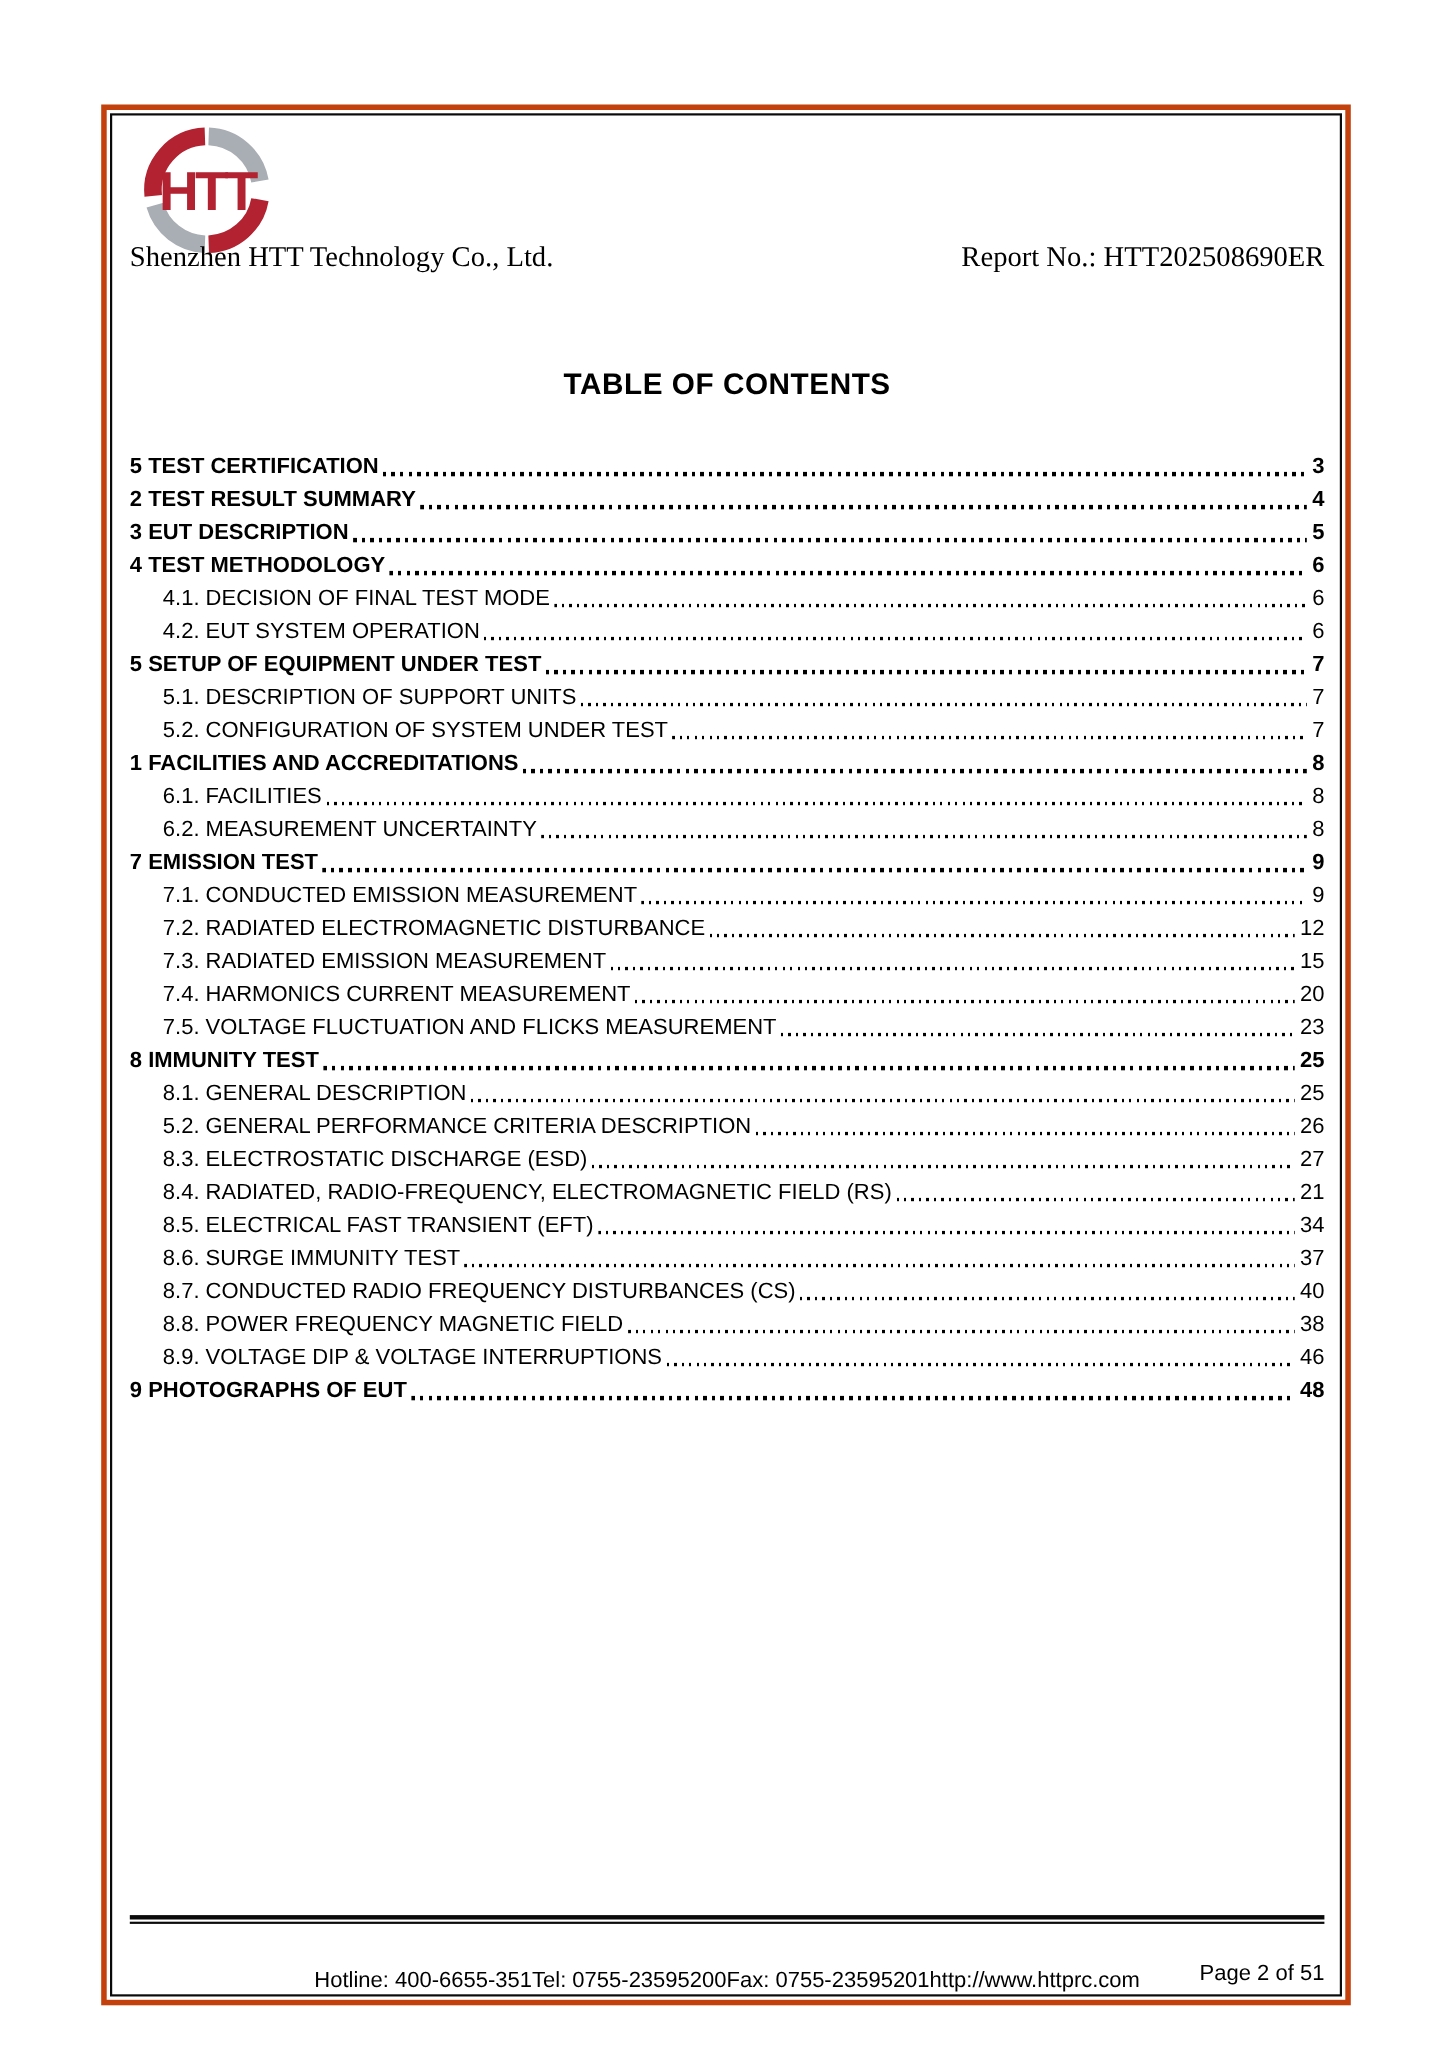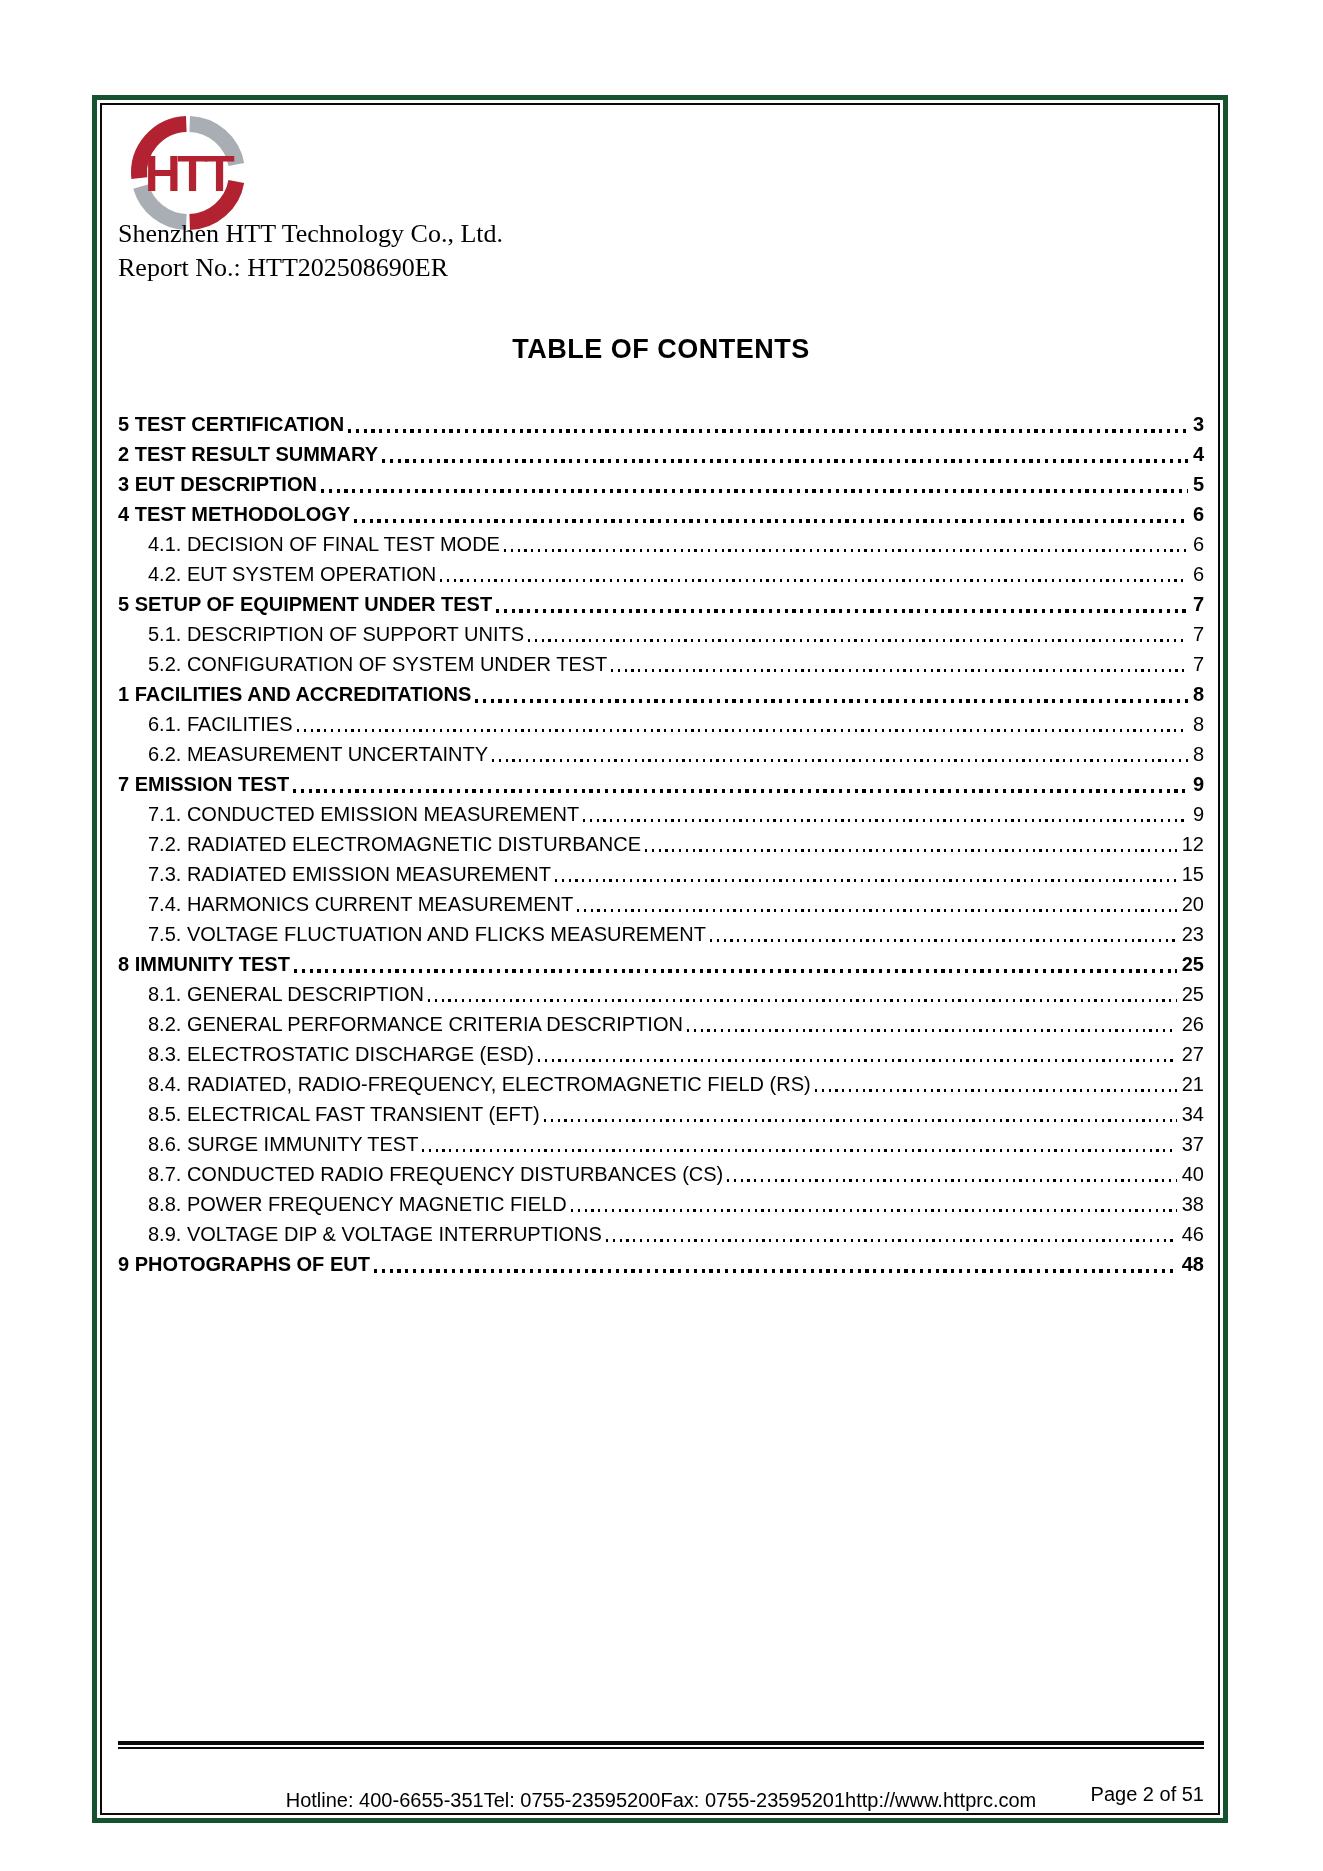--- a/index.html
+++ b/index.html
@@ -2,32 +2,32 @@
 <html><head>
 <meta charset="utf-8">
 <style>
   html,body{margin:0;padding:0;}
   body{
     width:1323px;height:1871px;background:#ffffff;position:relative;
     font-family:"Liberation Sans",sans-serif;color:#000;
   }
   .page-frame{
     position:absolute;left:92px;top:95px;width:1136px;height:1728px;
-    box-sizing:border-box;border:5px solid #14532d;padding:3px;background:#fff;
+    box-sizing:border-box;border:5px solid #c2410c;padding:3px;background:#fff;
   }
   .page-frame-inner{
     width:100%;height:100%;box-sizing:border-box;border:2px solid #0a0a0a;
     position:relative;background:#fff;
   }
   
   .logo{position:absolute;left:20px;top:2px;width:132px;height:132px;}
   .header-row{
     position:absolute;left:16px;right:14px;top:112px;
     display:flex;justify-content:space-between;align-items:baseline;
-    font-family:"Liberation Serif",serif;font-size:26px;line-height:34px;flex-direction:column;
+    font-family:"Liberation Serif",serif;font-size:26px;line-height:34px;
   }
   
   .doc-title{
     position:absolute;left:16px;right:14px;top:229px;margin:0;
     text-align:center;font-size:27px;font-weight:bold;letter-spacing:0.5px;
   }
   
   .toc{position:absolute;left:16px;right:14px;top:304px;font-size:20px;}
   .toc-row{display:flex;align-items:baseline;line-height:30px;height:30px;white-space:nowrap;}
   .toc-row.lvl1{font-weight:bold;}
@@ -172,21 +172,21 @@
         <span class="toc-label">8 IMMUNITY TEST</span>
         <span class="toc-dots"></span>
         <span class="toc-page">25</span>
       </div>
         <div class="toc-row lvl2">
         <span class="toc-label">8.1. GENERAL DESCRIPTION</span>
         <span class="toc-dots"></span>
         <span class="toc-page">25</span>
       </div>
         <div class="toc-row lvl2">
-        <span class="toc-label">8.2. GENERAL PERFORMANCE CRITERIA DESCRIPTION</span>
+        <span class="toc-label">5.2. GENERAL PERFORMANCE CRITERIA DESCRIPTION</span>
         <span class="toc-dots"></span>
         <span class="toc-page">26</span>
       </div>
         <div class="toc-row lvl2">
         <span class="toc-label">8.3. ELECTROSTATIC DISCHARGE (ESD)</span>
         <span class="toc-dots"></span>
         <span class="toc-page">27</span>
       </div>
         <div class="toc-row lvl2">
         <span class="toc-label">8.4. RADIATED, RADIO-FREQUENCY, ELECTROMAGNETIC FIELD (RS)</span>

